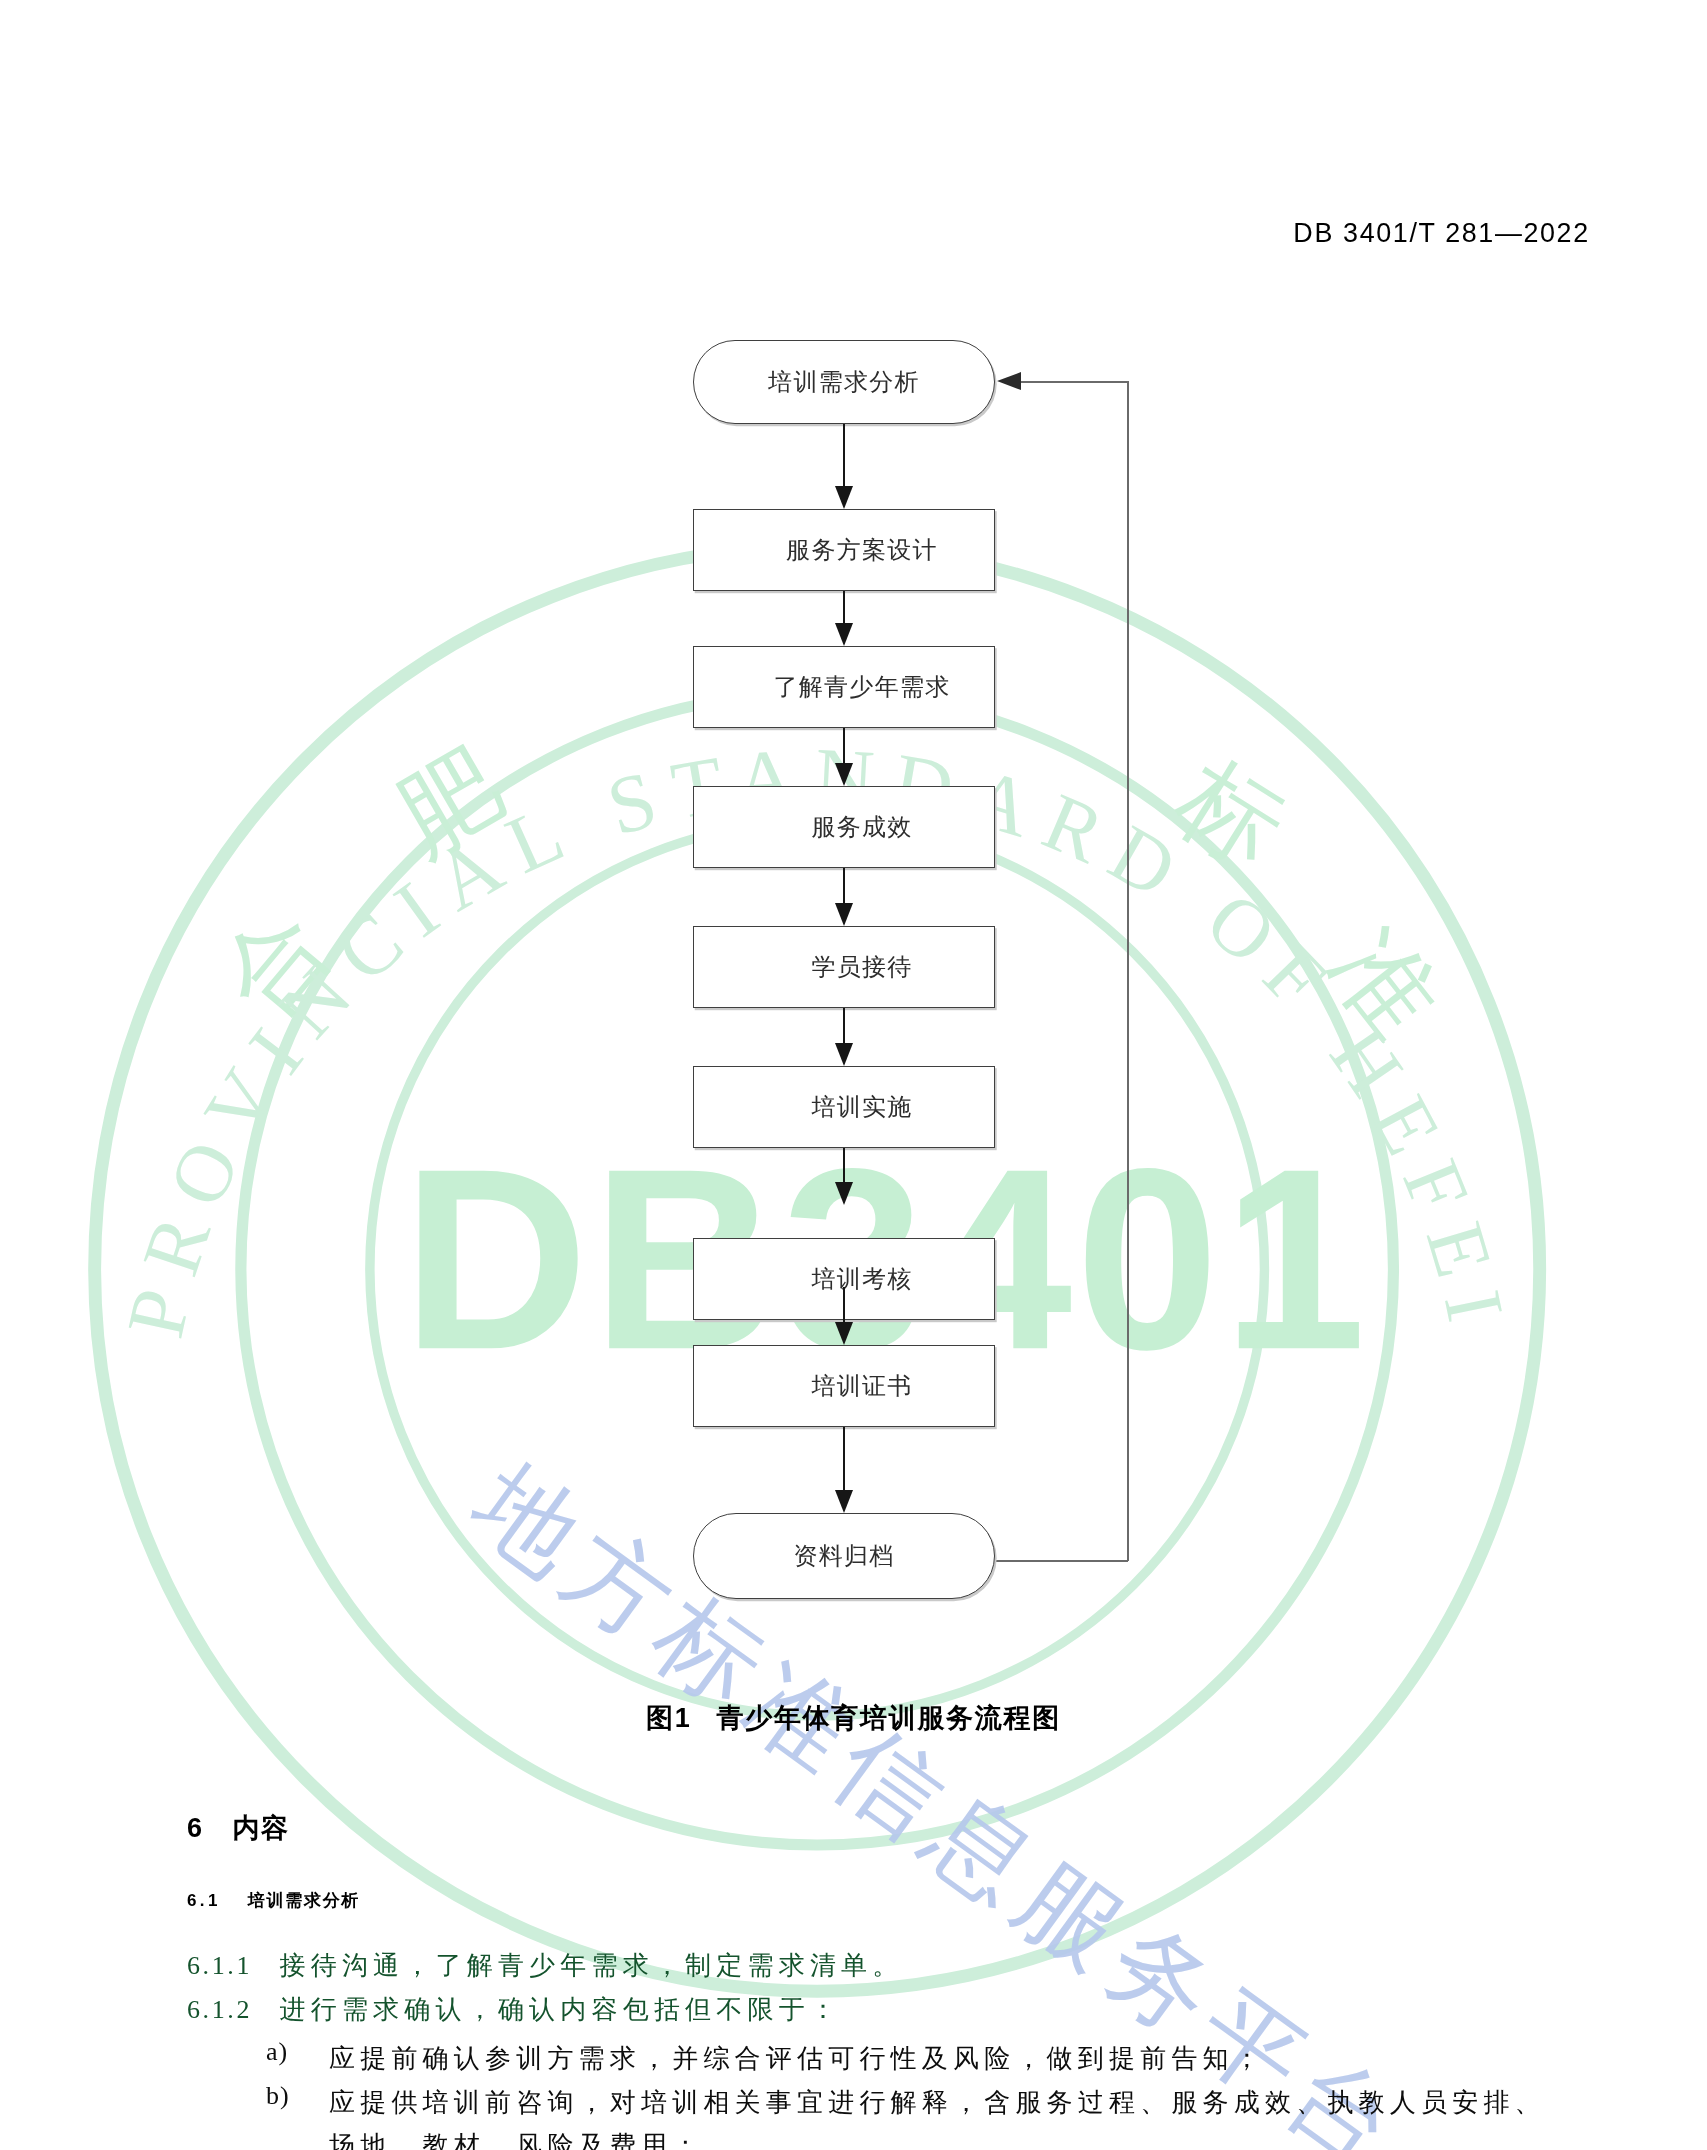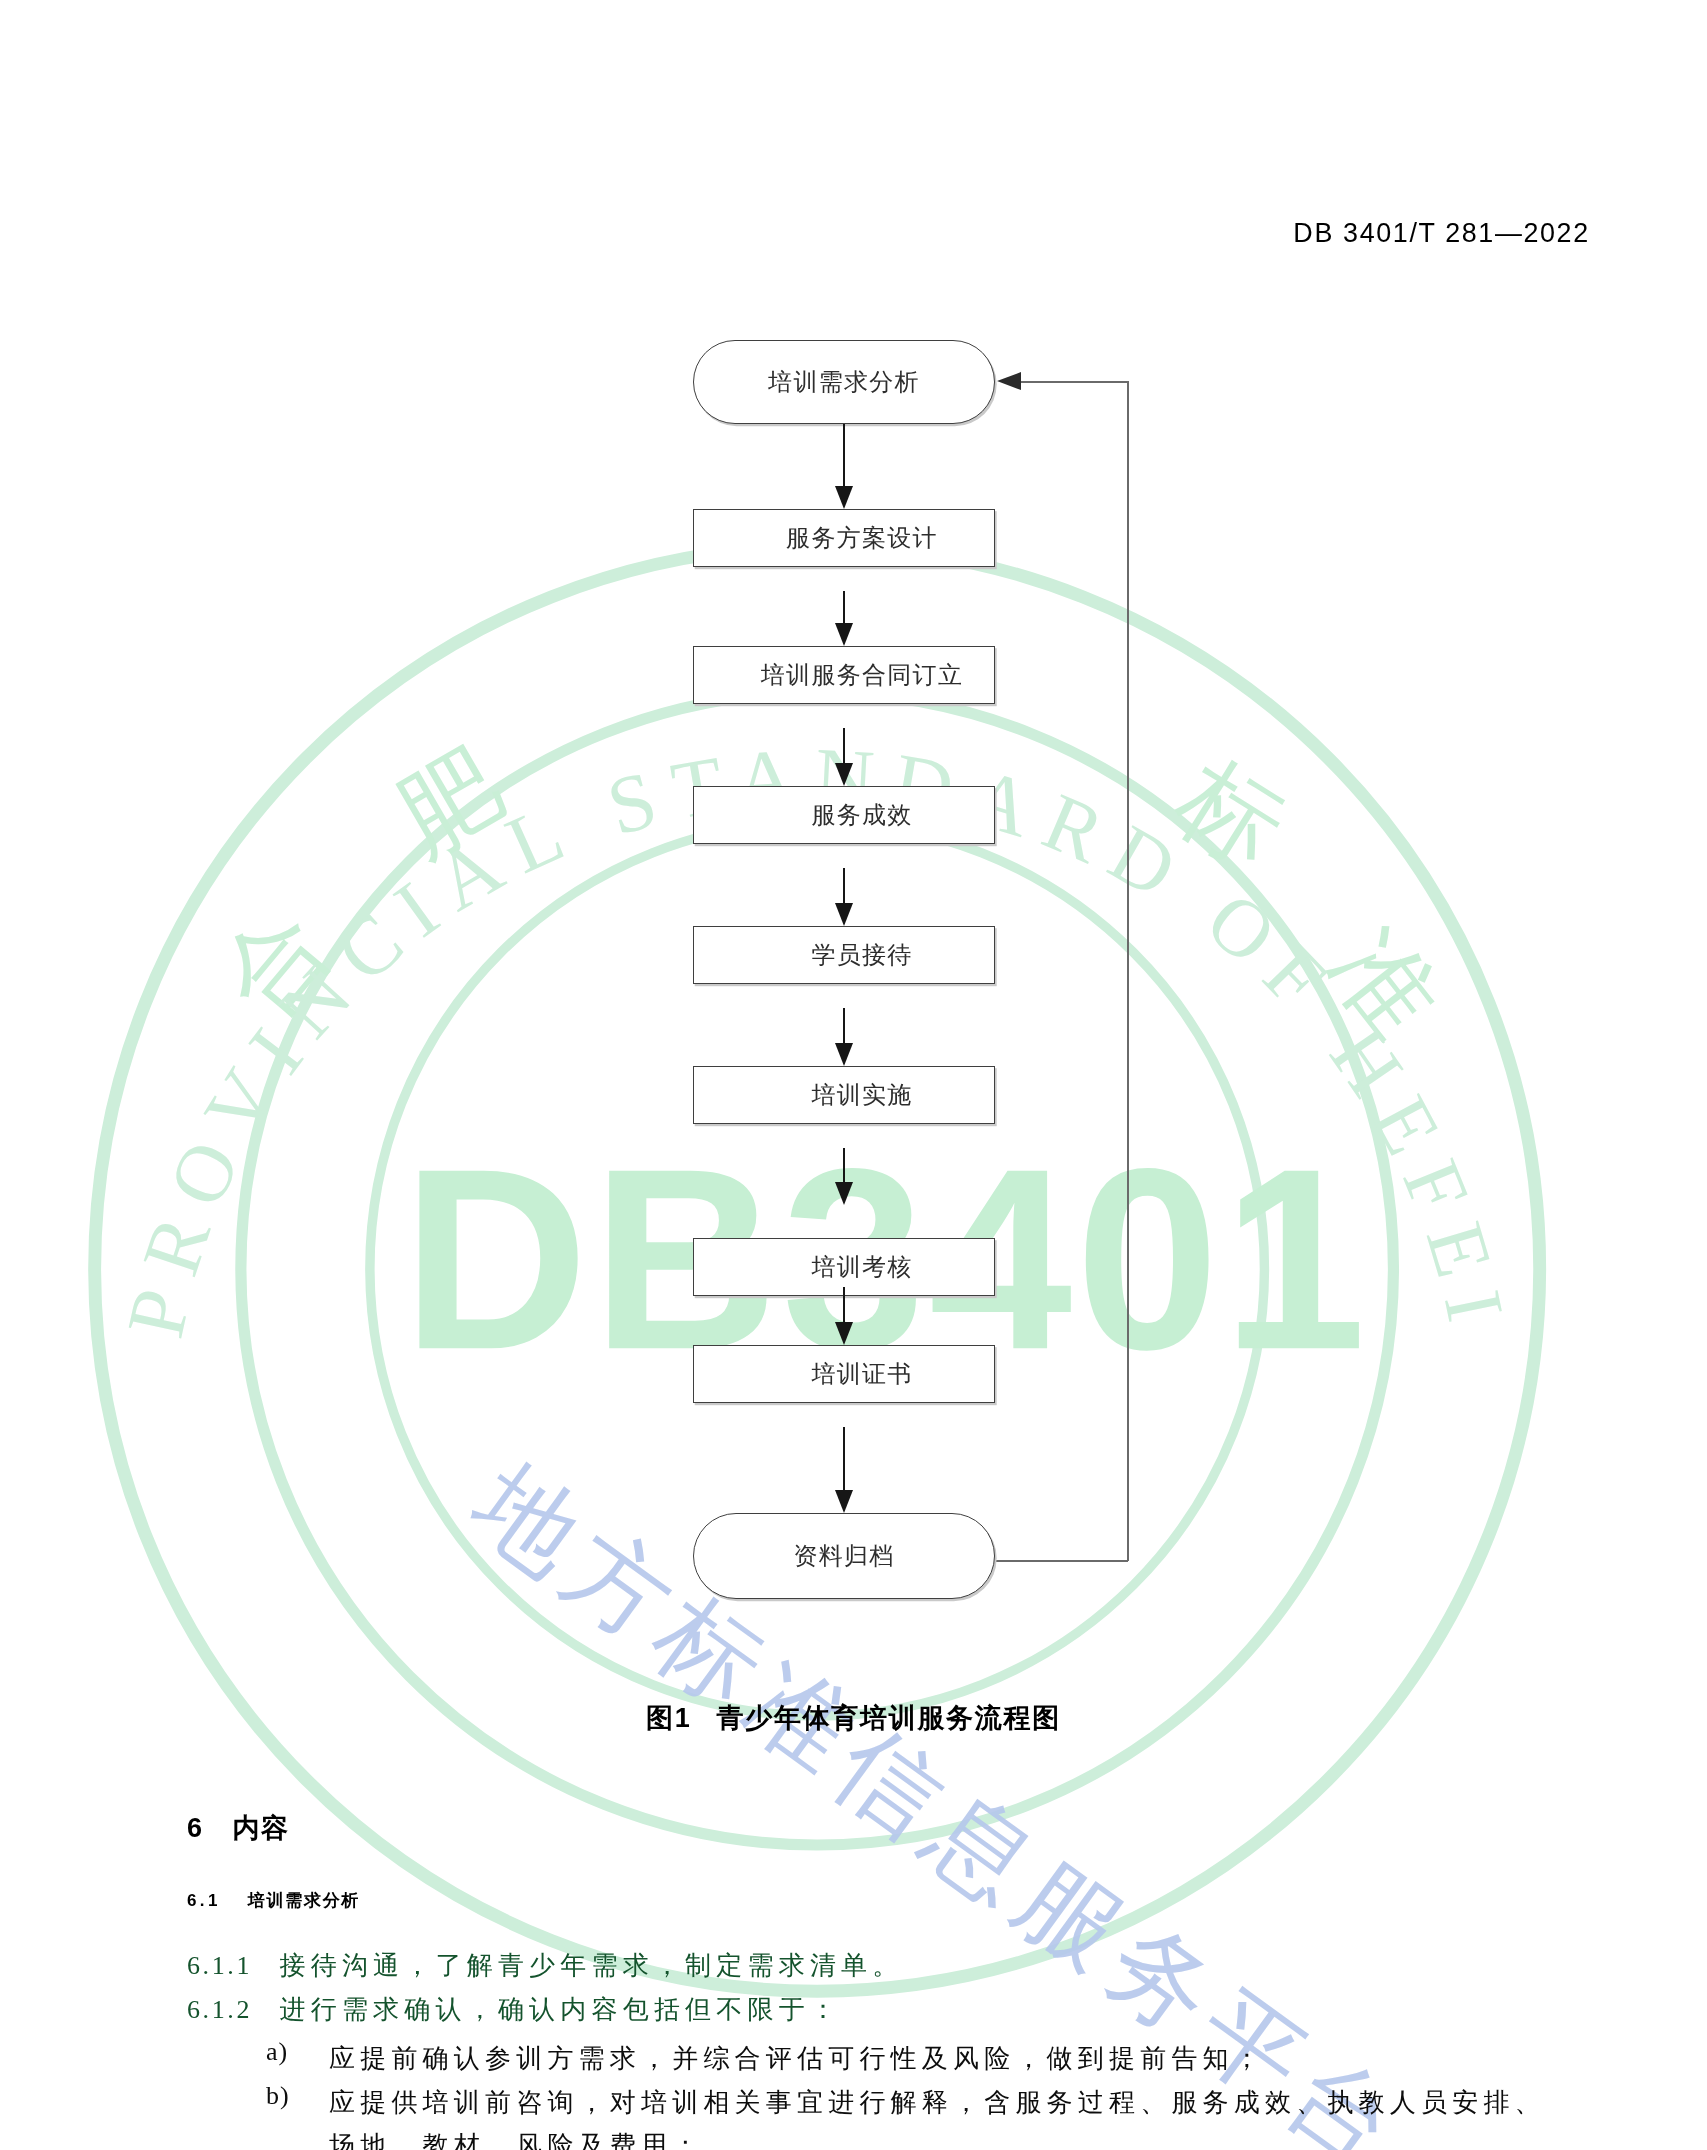--- a/index.html
+++ b/index.html
@@ -24,21 +24,21 @@
   
   .node{
     position:absolute;left:693px;width:302px;
     box-sizing:border-box;background:#fff;
     border:1.3px solid #3f3f3f;
     box-shadow:1.7px 2.2px 0 #c9c9c9;
     display:flex;align-items:center;justify-content:center;
     font-size:24px;letter-spacing:1.3px;color:#2d2d2d;
     z-index:2;
   }
-  .rect{height:58px;padding-left:36px;}
+  .rect{height:82px;padding-left:36px;}
   .stadium{border-radius:56px;}
   .st1{top:340px;height:84px;}
   .n2{top:509px;} .n3{top:646px;} .n4{top:786px;} .n5{top:926px;}
   .n6{top:1066px;} .n7{top:1238px;font-family:Liberation Serif, serif;} .n8{top:1345px;}
   .st9{top:1513px;height:86px;}
   .arrow-line{position:absolute;left:843px;width:1.7px;background:#161616;z-index:2;}
   .arrow-head{
     position:absolute;left:835px;width:0;height:0;z-index:2;
     border-left:9px solid transparent;border-right:9px solid transparent;
     border-top:23px solid #161616;
@@ -120,21 +120,21 @@
 
   <div class="doc-code">DB 3401/T 281—2022</div>
 
   <div class="node stadium st1">
     <span>培训需求分析</span>
   </div>
   <div class="node rect n2">
     <span>服务方案设计</span>
   </div>
   <div class="node rect n3">
-    <span>培训服务合同订立</span>
+    <span>了解青少年需求</span>
   </div>
   <div class="node rect n4">
     <span>服务成效</span>
   </div>
   <div class="node rect n5">
     <span>学员接待</span>
   </div>
   <div class="node rect n6">
     <span>培训实施</span>
   </div>

